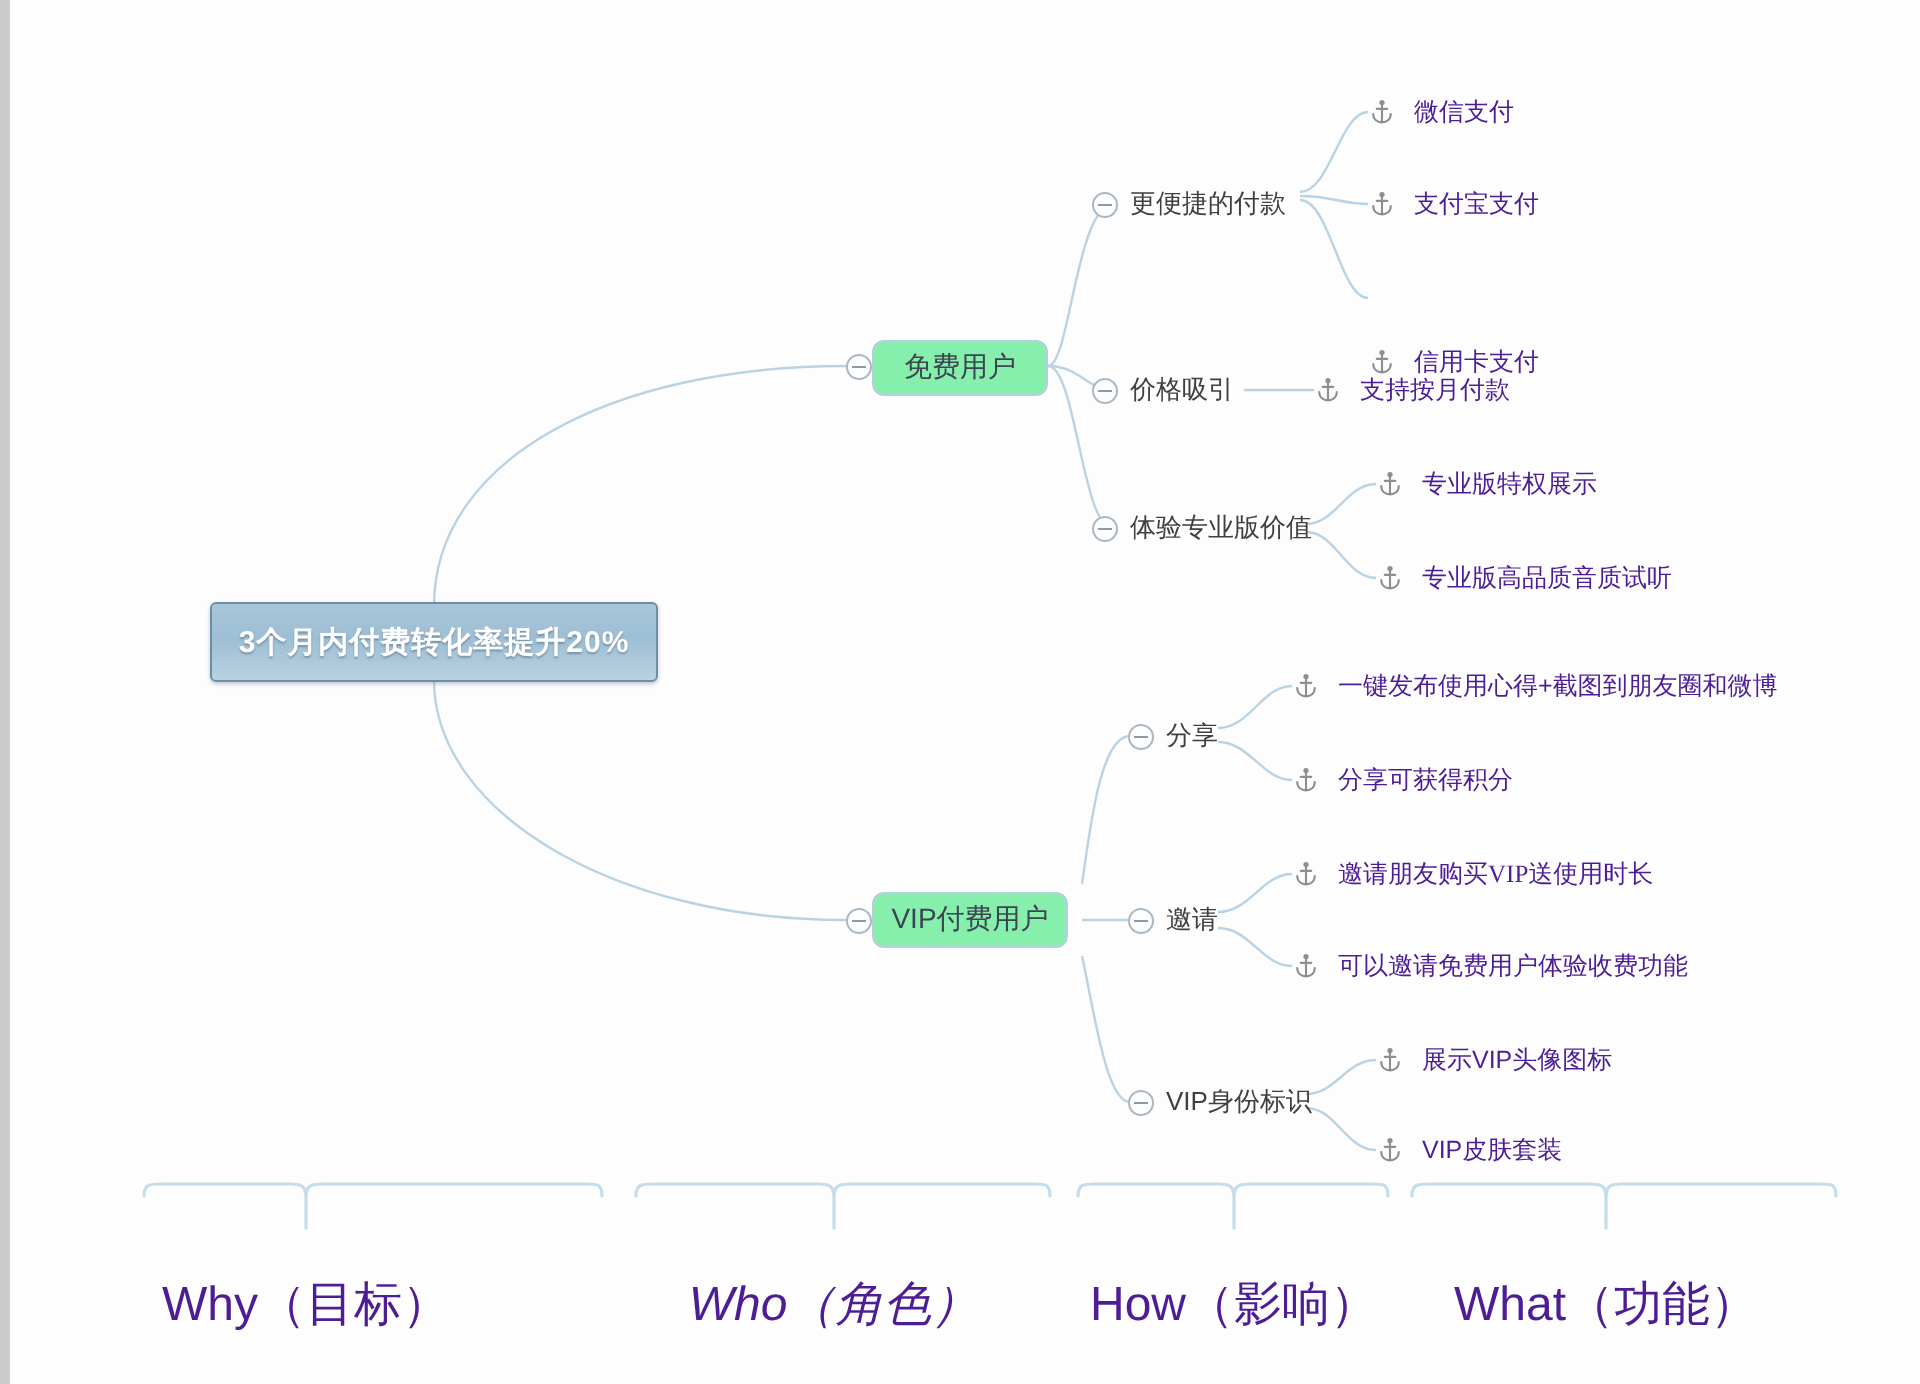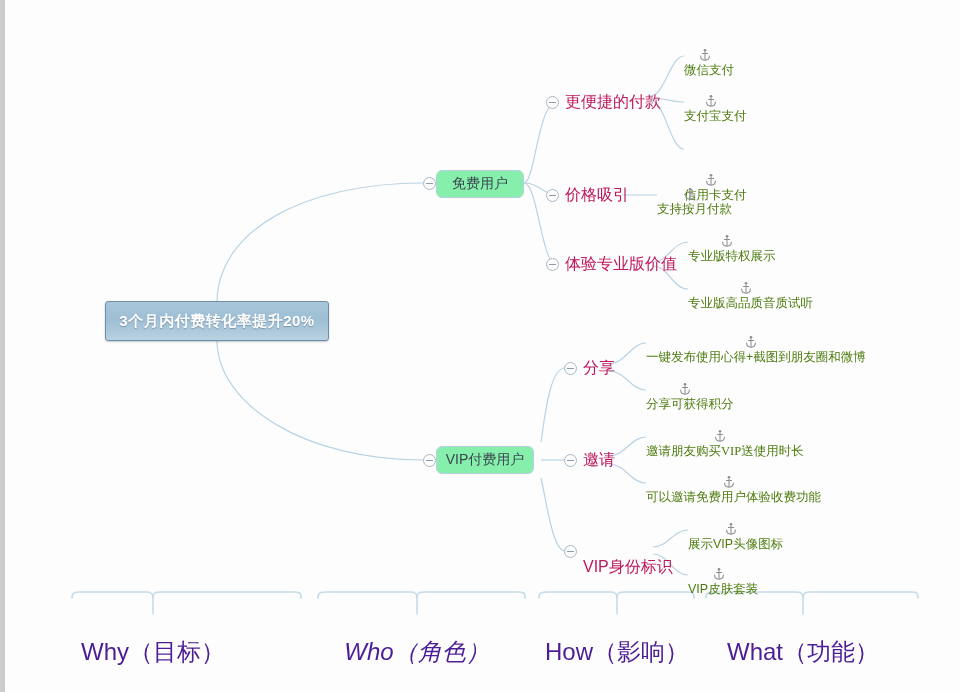--- a/index.html
+++ b/index.html
@@ -64,36 +64,35 @@
     display: flex;
     align-items: center;
     justify-content: center;
     padding: 0 12px;
     white-space: nowrap;
   }
 
   
   .l3-node {
     position: absolute;
-    color: #be185d;
-    font-size: 16px;
+    color: #404040;
+    font-size: 13px;
     white-space: nowrap;
     line-height: 16px;
   }
 
   
   .leaf-node {
     position: absolute;
-    color: #4d7c0f;
+    color: #4c1d95;
     font-size: 12.5px;
     white-space: nowrap;
     line-height: 16px;
     display: flex;
     align-items: center;
-    flex-direction: column;
   }
   .anchor-icon {
     display: inline-block;
     width: 14px;
     height: 14px;
     margin-right: 9px;
     flex: 0 0 auto;
   }
   .anchor-icon svg { display: block; }
 
@@ -326,21 +325,21 @@
             <circle cx="8" cy="2.6" r="1.5" fill="#8b8f93" stroke="none"></circle>
             <path d="M8 4.3 V 13.4"></path>
             <path d="M5 6.2 H 11"></path>
             <path d="M3 9.2 C 3 12.4 5.4 13.9 8 13.9 C 10.6 13.9 13 12.4 13 9.2"></path>
           </svg>
         </span>
       <span>可以邀请免费用户体验收费功能</span>
     </div>
 
     <div class="toggle" style="left:559px; top:545px;"></div>
-    <div class="l3-node" style="left:578px; top:543px;margin-top:16px;">
+    <div class="l3-node" style="left:578px; top:543px;">
       <span>VIP身份标识</span>
     </div>
     <div class="leaf-node" style="left:683px; top:522px;">
       <span class="anchor-icon">
           <svg viewBox="0 0 16 16" width="14" height="14" fill="none" stroke="#8b8f93" stroke-width="1.2" stroke-linecap="round">
             <circle cx="8" cy="2.6" r="1.5" fill="#8b8f93" stroke="none"></circle>
             <path d="M8 4.3 V 13.4"></path>
             <path d="M5 6.2 H 11"></path>
             <path d="M3 9.2 C 3 12.4 5.4 13.9 8 13.9 C 10.6 13.9 13 12.4 13 9.2"></path>
           </svg>

